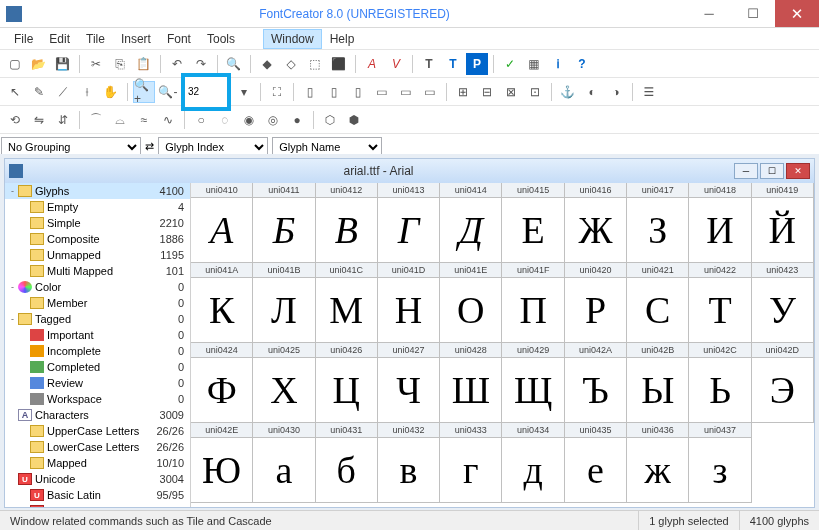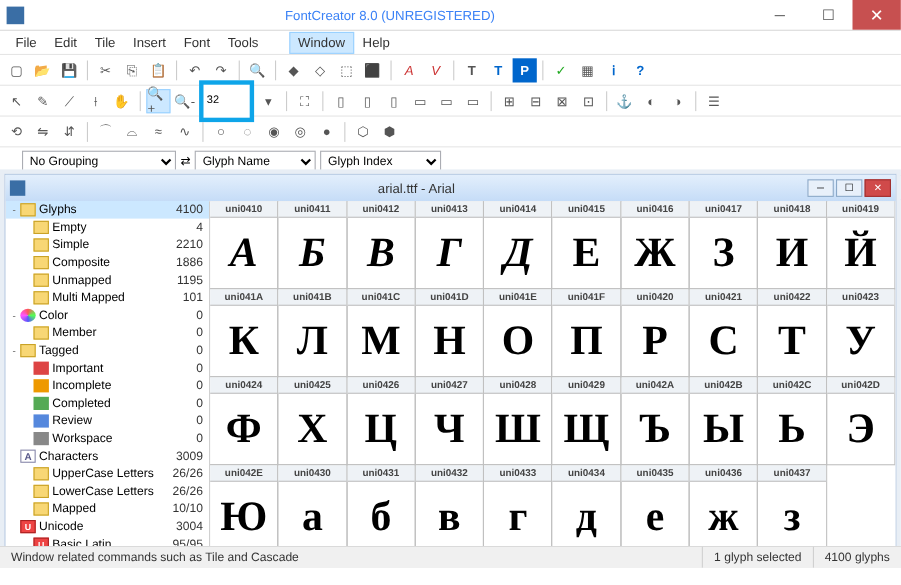--- a/index.html
+++ b/index.html
@@ -19,21 +19,21 @@
 .menuitem.active { background: #cce8ff; border: 1px solid #99d1ff; padding: 2px 7px; margin-left: 20px; }
 
 
 .toolbar { height: 28px; display: flex; align-items: center; padding: 0 4px; border-bottom: 1px solid #e5e5e5; gap: 2px; }
 .tbtn { width: 22px; height: 22px; display: flex; align-items: center; justify-content: center; font-size: 12px; color: #555; border: 1px solid transparent; }
 .tsep { width: 1px; height: 18px; background: #ccc; margin: 0 3px; }
 .tbtn.sel { background: #cce8ff; border-color: #99d1ff; }
 .tnum { width: 50px; height: 20px; border: 4px solid #0ea5e9; font-size: 10px; padding: 15px 3px; }
 
 
-.filterbar { height: 26px; display: flex; align-items: center; padding: 2px 20px; gap: 4px; border-bottom: 1px solid #e5e5e5; }
+.filterbar { height: 26px; display: flex; align-items: center; padding: 2px 1px; gap: 4px; border-bottom: 1px solid #e5e5e5; }
 .combo { height: 20px; border: 1px solid #abadb3; font-size: 11px; padding: 0 2px; background: #fff; }
 
 
 .tabbar { height: 22px; display: flex; align-items: flex-end; padding: 0 4px; border-bottom: 1px solid #d9d9d9; }
 .tab { padding: 3px 10px; font-size: 11px; background: #fff; border: 1px solid #d9d9d9; border-bottom: none; position: relative; top: 1px; }
 .tabx { margin-left: 8px; color: #888; }
 
 
 .mainarea { position: absolute; top: 154px; left: 0; right: 0; bottom: 20px; background: #e8eef5; padding: 4px; display: flex; flex-direction: column; }
 
@@ -62,31 +62,31 @@
 .ticon.gry { background: #888; }
 .ticon.a { background: #fff; border: 1px solid #88a; color:#558; font-weight:bold; font-size:9px; text-align:center; line-height:10px; }
 .ticon.u { background: #e44; color:#fff; font-weight:bold; font-size:8px; text-align:center; line-height:11px; border:1px solid #a22;}
 .treerow .lbl { flex: 1; }
 .treerow .cnt { color: #333; padding-right: 4px; }
 .treerow.sel { background: #cce8ff; }
 .i1 { padding-left: 14px; }
 
 
 .gridwrap { flex: 1; overflow: auto; background: #fff; position: relative; }
-.grid { display: grid; grid-template-columns: repeat(10, 1fr); font-weight: bold; }
+.grid { display: grid; grid-template-columns: repeat(10, 1fr); }
 .cell { border: 1px solid #c0c0c0; margin: -1px 0 0 -1px; display: flex; flex-direction: column; height: 81px; }
 .cellhdr { height: 15px; background: #eef2f6; border-bottom: 1px solid #c0c0c0; font-size: 9px; text-align: center; color: #444; line-height: 15px; }
 .cellglyph { flex: 1; display: flex; align-items: center; justify-content: center; font-size: 38px; font-family: Georgia, serif; }
 .cellglyph.script { font-family: "Brush Script MT", cursive; font-style: italic; }
 
 
 .mainscroll { width: 16px; background: #f0f0f0; border-left: 1px solid #d0d0d0; }
 
 
-.statusbar { position: absolute; bottom: 16px; left: 0; right: 0; height: 20px; background: #f0f0f0; border-top: 1px solid #d0d0d0; display: flex; align-items: center; font-size: 11px; color: #333; }
+.statusbar { position: absolute; bottom: 2px; left: 0; right: 0; height: 20px; background: #f0f0f0; border-top: 1px solid #d0d0d0; display: flex; align-items: center; font-size: 11px; color: #333; }
 .statusbar .sseg { padding: 0 10px; border-right: 1px solid #d0d0d0; height: 100%; display: flex; align-items: center; }
 .statusbar .sseg:first-child { flex: 1; border-right: 1px solid #d0d0d0; }
 .statusbar .sseg.last { border-right: none; }
 </style>
 </head>
 <body>
 
 <div class="titlebar">
   <span class="icon"></span>
   <span class="title">FontCreator 8.0 (UNREGISTERED)</span>
@@ -189,22 +189,22 @@
   <div class="tbtn">◎</div>
   <div class="tbtn">●</div>
   <div class="tsep"></div>
   <div class="tbtn">⬡</div>
   <div class="tbtn">⬢</div>
 </div>
 
 <div class="filterbar">
   <select class="combo" style="width:140px"><option>No Grouping</option></select>
   <span>⇄</span>
+  <select class="combo" style="width:110px"><option>Glyph Index</option></select>
   <select class="combo" style="width:110px"><option>Glyph Name</option></select>
-  <select class="combo" style="width:110px"><option>Glyph Index</option></select>
 </div>
 
 <div class="tabbar">
   <div class="tab">
     <span>arial.ttf</span>
     <span class="tabx">×</span>
   </div>
 </div>
 
 <div class="mainarea">

